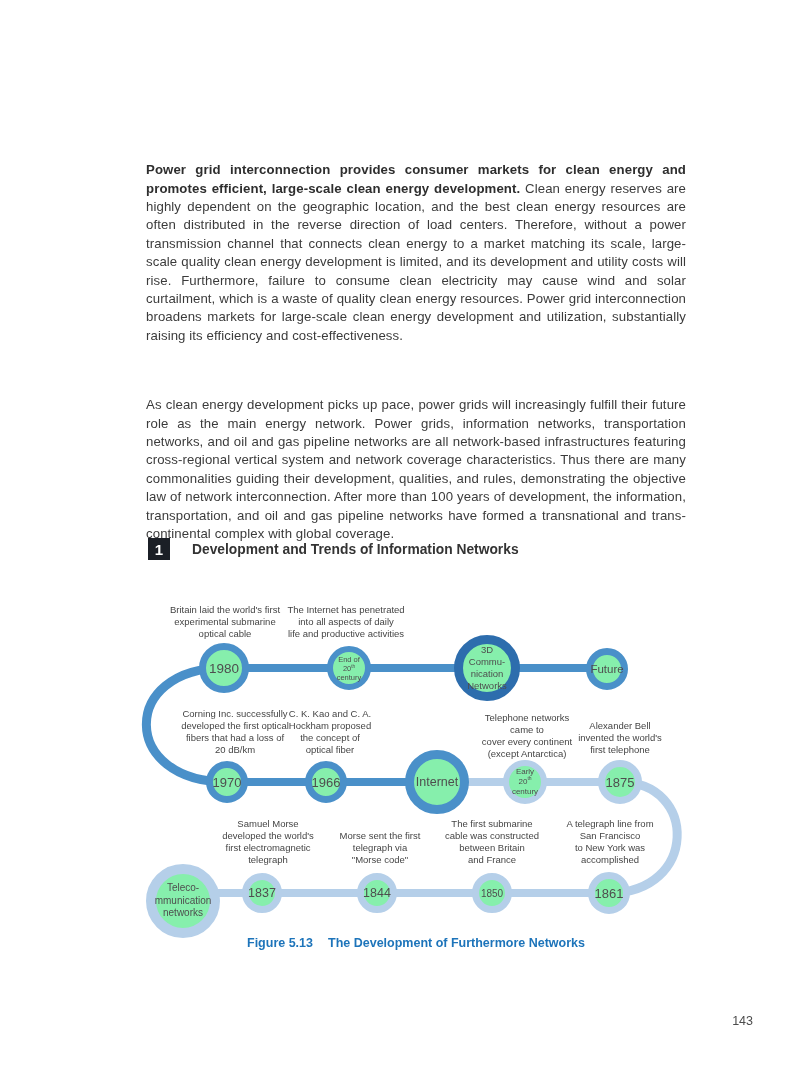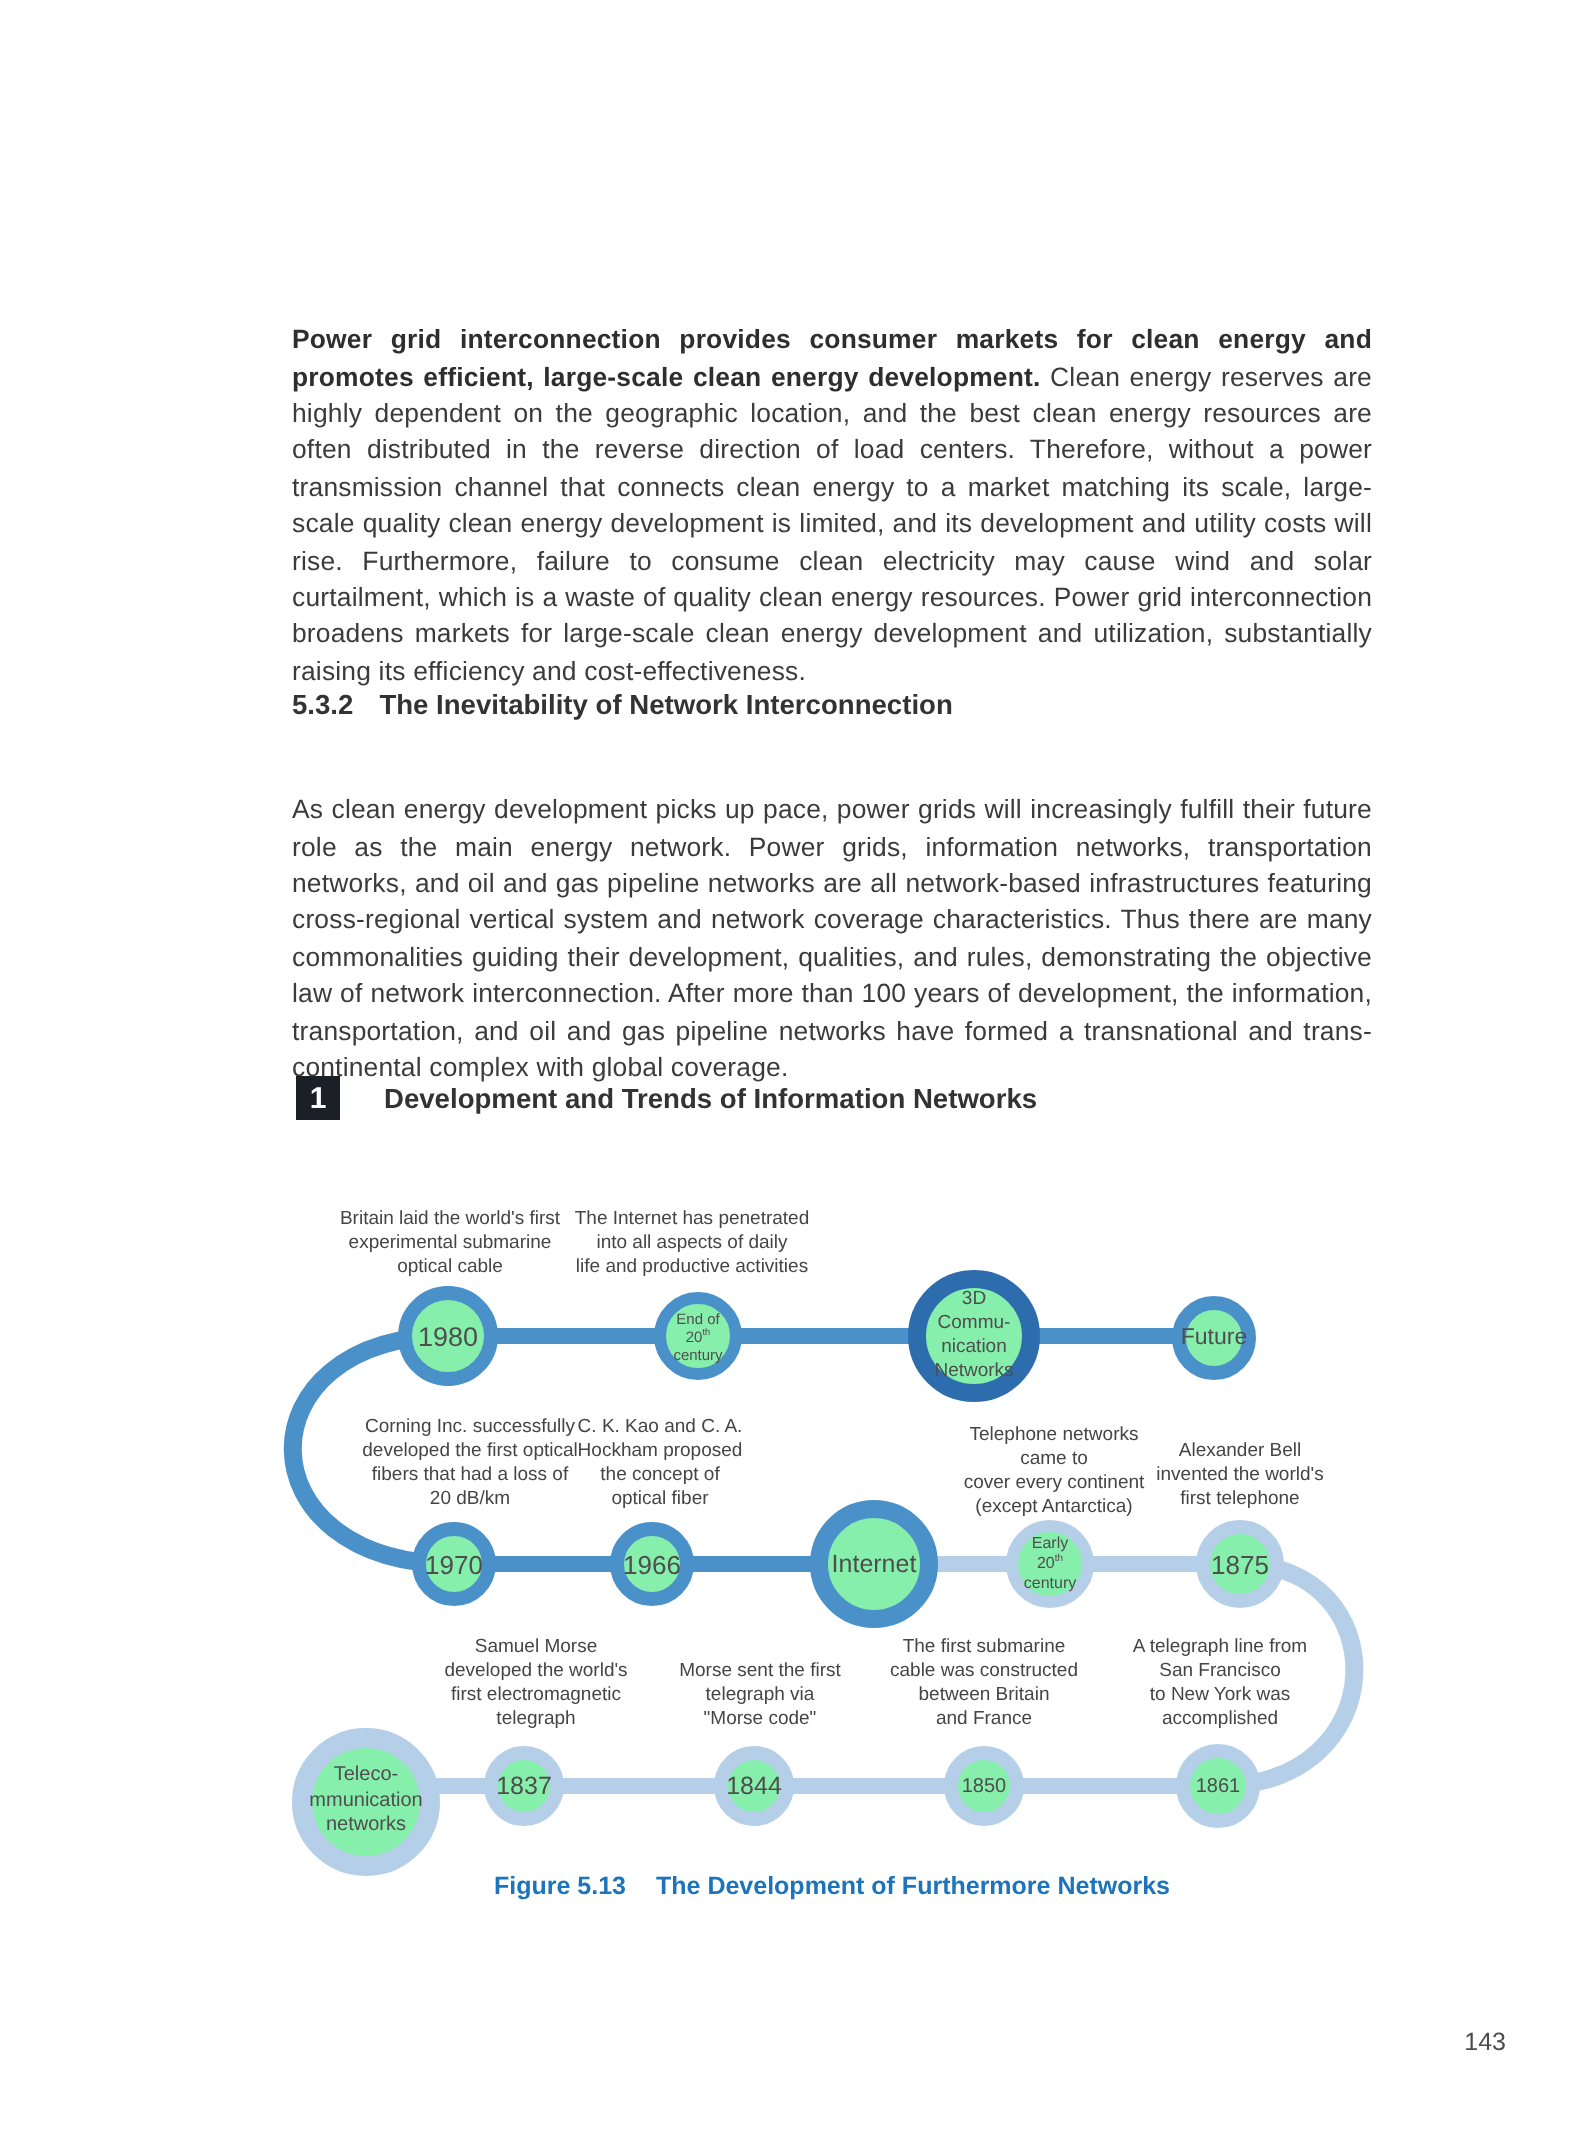--- a/index.html
+++ b/index.html
@@ -48,23 +48,20 @@
   .figcap .figlabel { margin-right:15px; }
   .pageno { position:absolute; right:40px; top:1014px; font-size:12.5px; color:#4c4c4c; }
 </style>
 </head>
 <body>
 
 <div class="page">
 
   <p class="para" style="top:148px;"><strong>Power grid interconnection provides consumer markets for clean energy and promotes efficient, large-scale clean energy development.</strong><span> Clean energy reserves are highly dependent on the geographic location, and the best clean energy resources are often distributed in the reverse direction of load centers. Therefore, without a power transmission channel that connects clean energy to a market matching its scale, large-scale quality clean energy development is limited, and its development and utility costs will rise. Furthermore, failure to consume clean electricity may cause wind and solar curtailment, which is a waste of quality clean energy resources. Power grid interconnection broadens markets for large-scale clean energy development and utilization, substantially raising its efficiency and cost-effectiveness.</span></p>
 
-  <div class="sec-head">
-    <span class="sec-num">5.3.2</span><span>The Inevitability of Network Interconnection</span>
-  </div>
 
   <p class="para" style="top:383px;">As clean energy development picks up pace, power grids will increasingly fulfill their future role as the main energy network. Power grids, information networks, transportation networks, and oil and gas pipeline networks are all network-based infrastructures featuring cross-regional vertical system and network coverage characteristics. Thus there are many commonalities guiding their development, qualities, and rules, demonstrating the objective law of network interconnection. After more than 100 years of development, the information, transportation, and oil and gas pipeline networks have formed a transnational and trans-continental complex with global coverage.</p>
 
   <div class="sub-head">
     <span class="badge">1</span>
     <span class="sub-title">Development and Trends of Information Networks</span>
   </div>
 
   <div class="diagram">
     <svg width="560" height="348" viewBox="0 0 560 348">
@@ -154,21 +151,21 @@
     </div>
     <div class="node light" style="left:102px; top:283px; width:40px; height:40px; border-width:7px; font-size:12.5px;">
       <span class="node-label">1837</span>
     </div>
     <div class="node light" style="left:217px; top:283px; width:40px; height:40px; border-width:7px; font-size:12.5px;">
       <span class="node-label">1844</span>
     </div>
     <div class="node light" style="left:332px; top:283px; width:40px; height:40px; border-width:7px; font-size:10px;">
       <span class="node-label">1850</span>
     </div>
-    <div class="node light" style="left:448px; top:282px; width:42px; height:42px; border-width:7px; font-size:10px;justify-content:center;">
+    <div class="node light" style="left:448px; top:282px; width:42px; height:42px; border-width:7px; font-size:13px;justify-content:center;">
       <span class="node-label">1861</span>
     </div>
   </div>
 
   <div class="figcap">
     <span class="figlabel">Figure 5.13</span><span>The Development of Furthermore Networks</span>
   </div>
 
   <div class="pageno">143</div>
 

